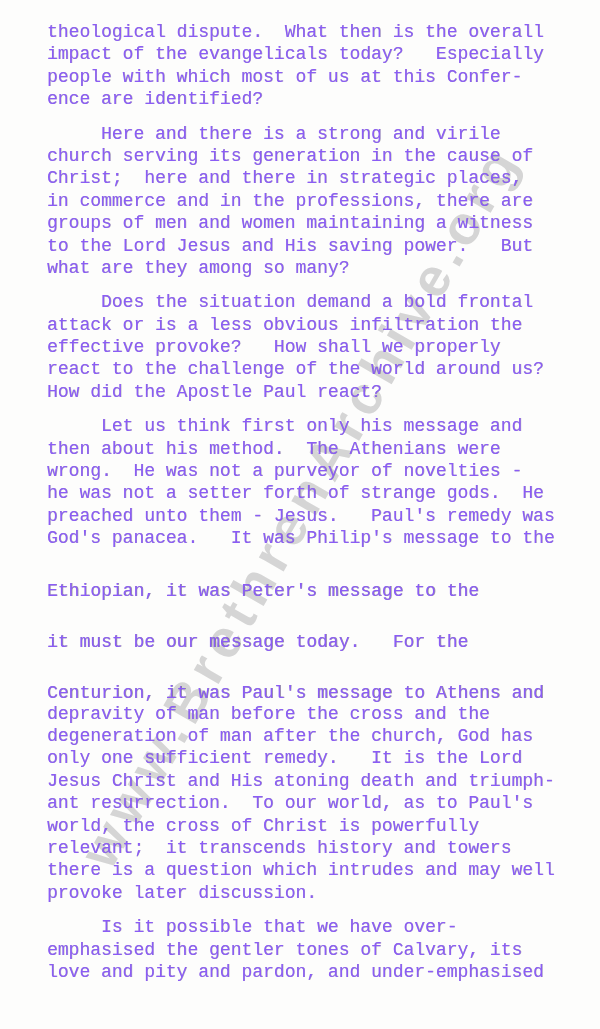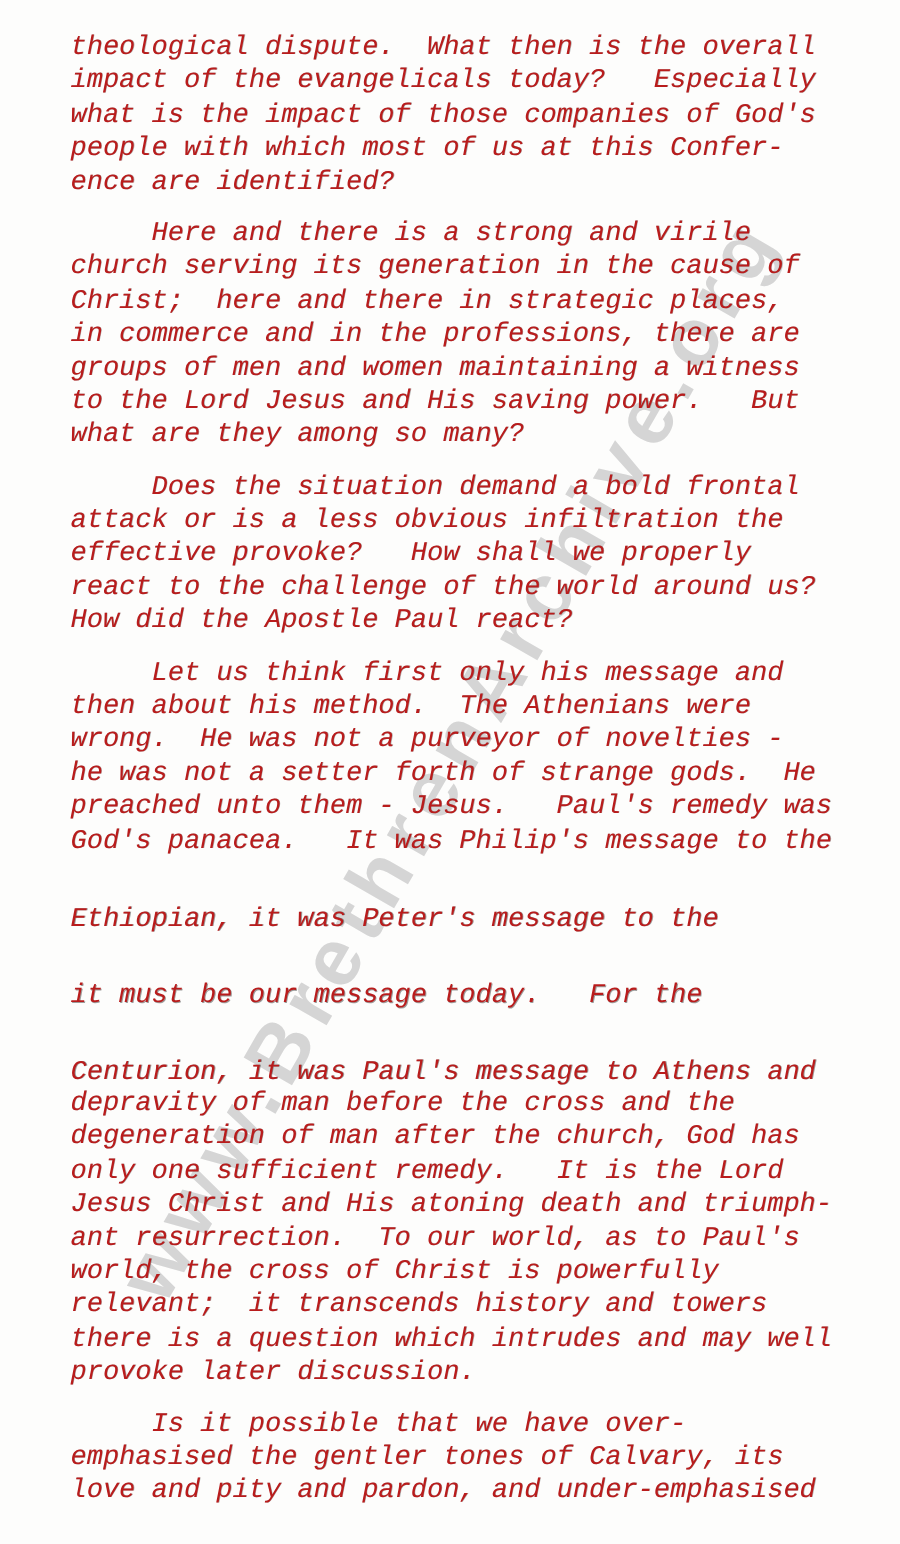--- a/index.html
+++ b/index.html
@@ -53,25 +53,24 @@
     height: 19px;
     text-shadow: 0.6px 0.4px 0 rgba(40, 40, 40, 0.45);
     margin-top: 32px;
   }
 </style>
 </head>
 <body>
 
 <div class="page" style="background: rgb(253, 253, 252);">
   <div class="watermark" style="color: rgb(213, 213, 213);">www.BrethrenArchive.org</div>
-  <div class="text-body" style="color: #b91c1c; font-style: italic;">
+  <div class="text-body" style="color: #8b5cf6;">
       <div class="paragraph">
         <div class="line">theological dispute.  What then is the overall</div>
         <div class="line">impact of the evangelicals today?   Especially</div>
-        <div class="line">what is the impact of those companies of God's</div>
         <div class="line">people with which most of us at this Confer-</div>
         <div class="line">ence are identified?</div>
       </div>
       <div class="paragraph">
         <div class="line">     Here and there is a strong and virile</div>
         <div class="line">church serving its generation in the cause of</div>
         <div class="line">Christ;  here and there in strategic places,</div>
         <div class="line">in commerce and in the professions, there are</div>
         <div class="line">groups of men and women maintaining a witness</div>
         <div class="line">to the Lord Jesus and His saving power.   But</div>

